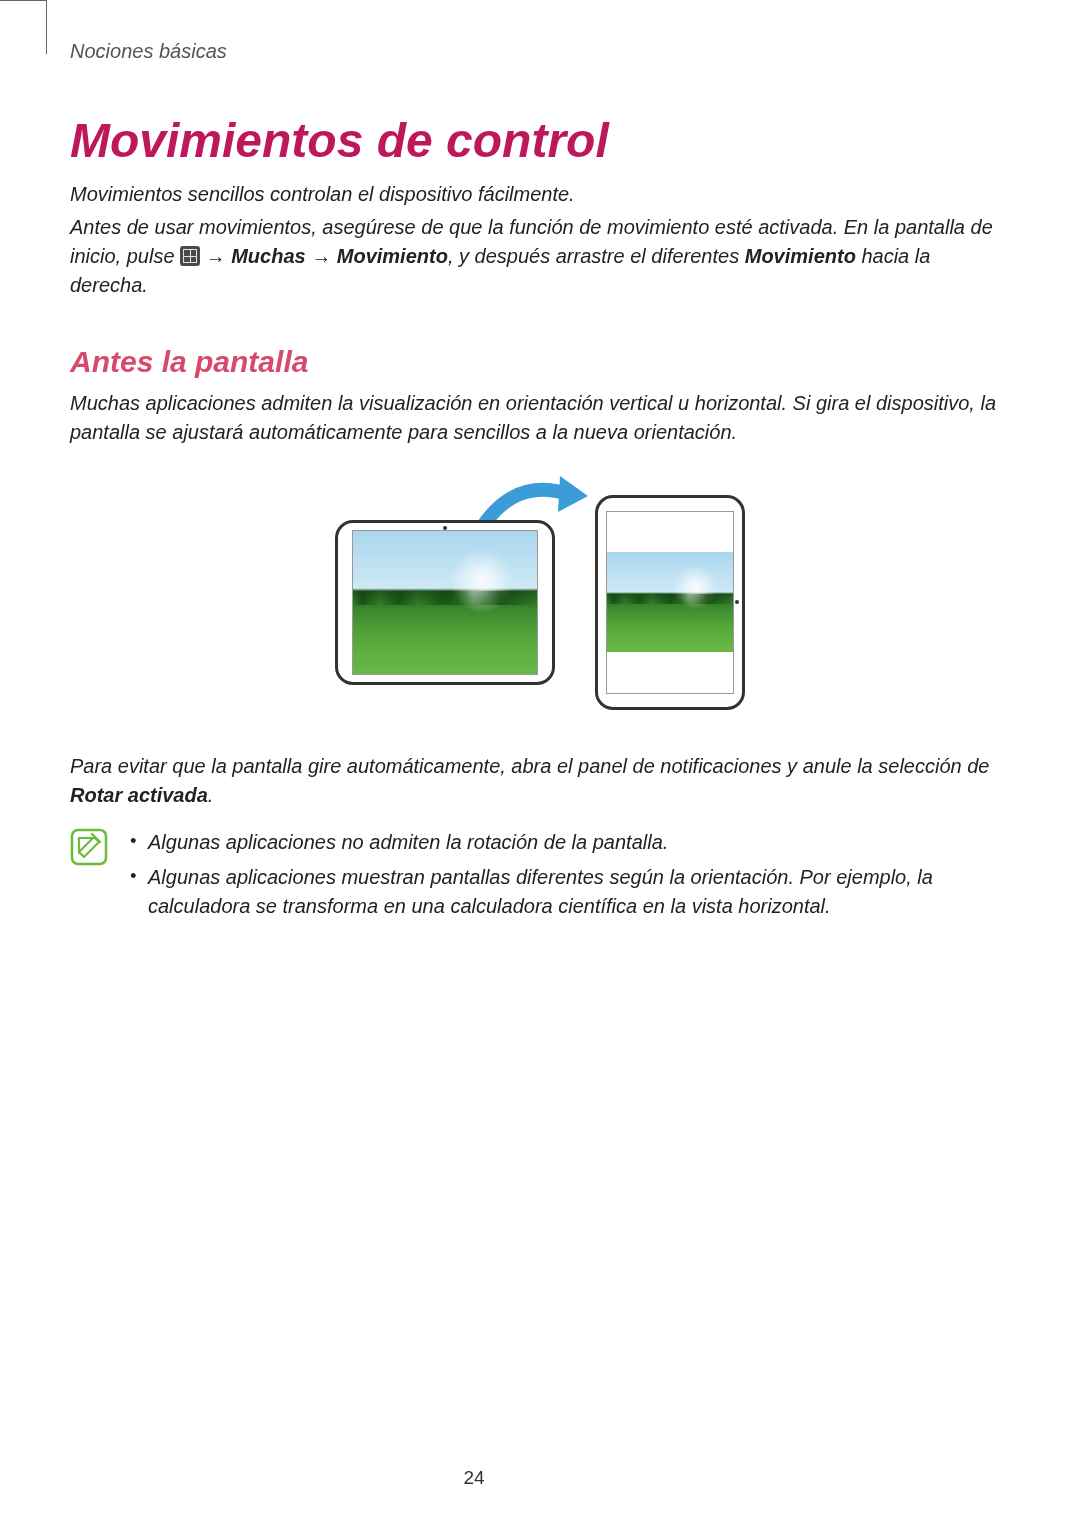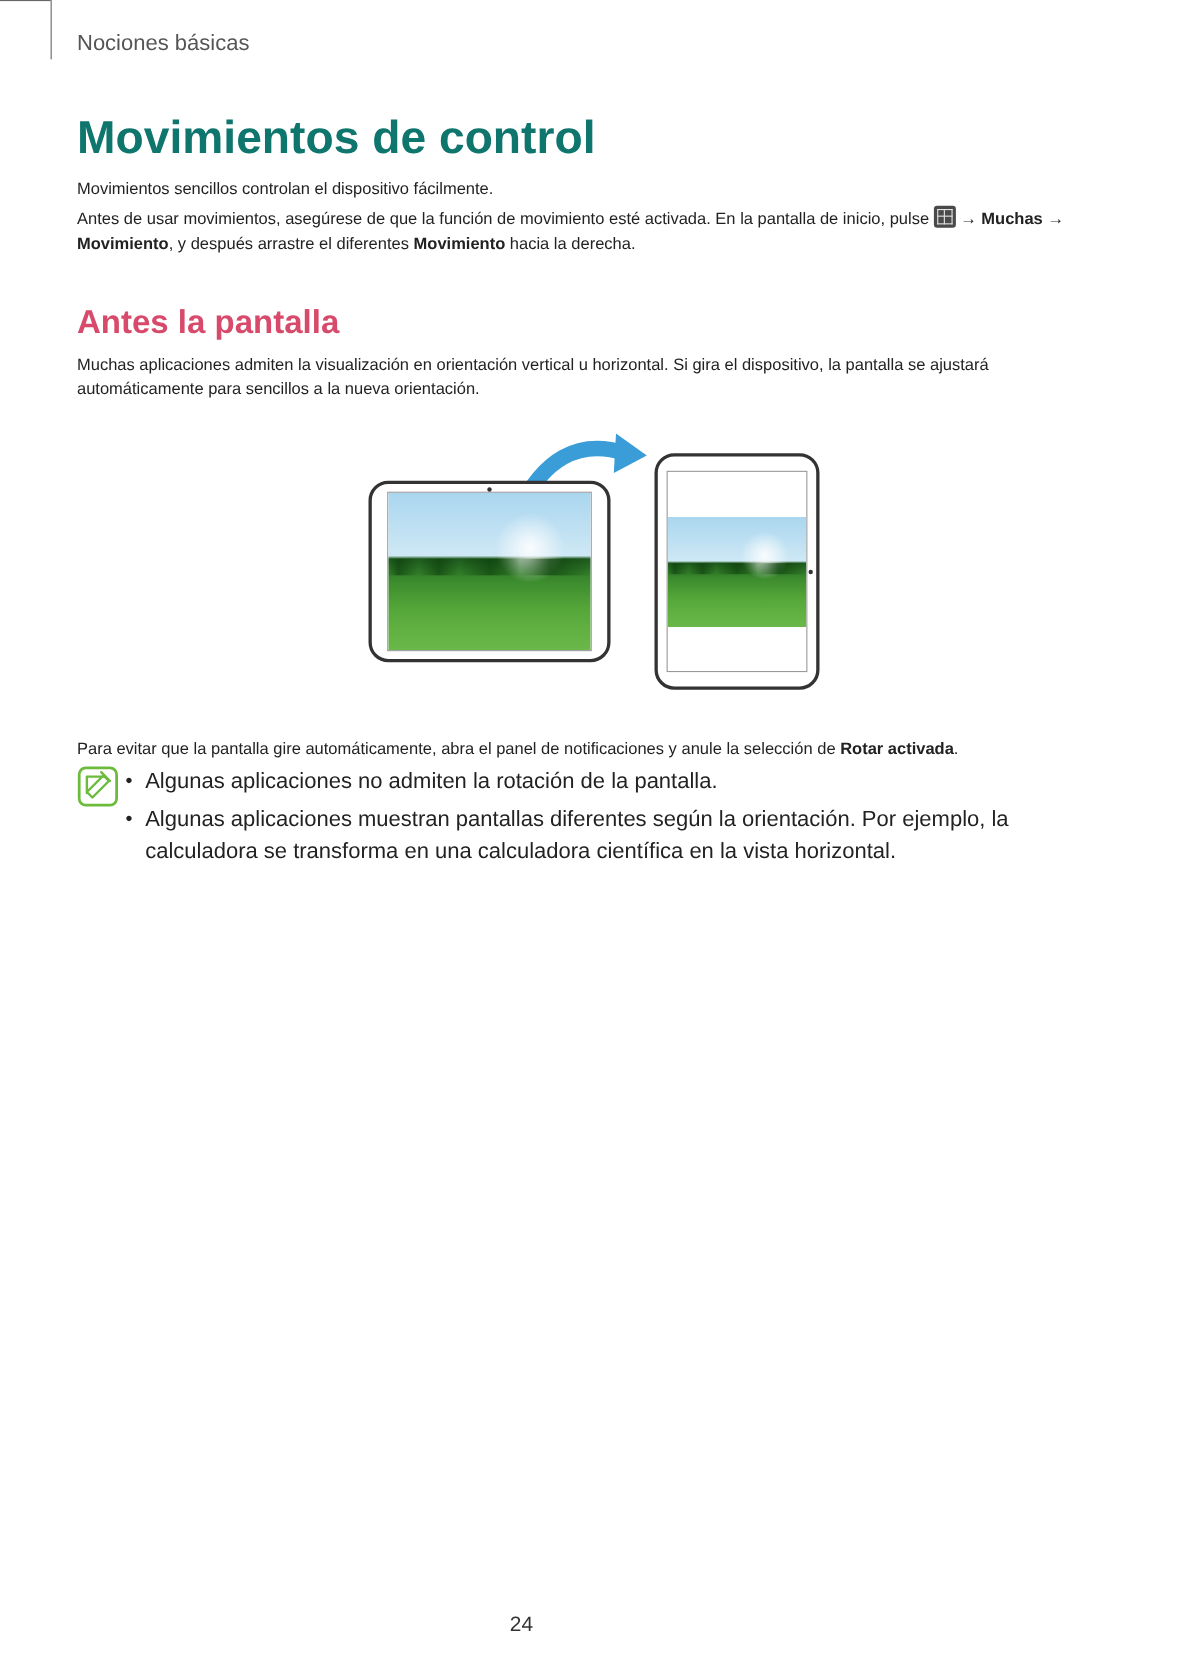--- a/index.html
+++ b/index.html
@@ -6,22 +6,23 @@
     margin: 0;
     padding: 0;
     background: #fff;
     font-family: Arial, Helvetica, sans-serif;
     color: #222;
     width: 1080px;
     height: 1527px;
     position: relative;
   }
   .page {
-    padding: 28px 70px 0 70px;
-    position: relative;
+    padding: 40px 70px 0 70px;
+    position: relative;
+    font-style: italic;
   }
   .corner-line-v {
     position: absolute;
     left: 46px;
     top: 0;
     width: 1px;
     height: 54px;
     background: #666;
   }
   .corner-line-h {
@@ -32,27 +33,27 @@
     height: 1px;
     background: #666;
   }
   .breadcrumb {
     font-size: 20px;
     color: #555;
     margin-bottom: 50px;
     margin-left: 0;
   }
   h1.title {
-    font-size: 42px;
+    font-size: 48px;
     font-weight: bold;
-    color: #0f766e;
+    color: #be185d;
     margin: 0 0 12px 0;
   }
   p.body {
-    font-size: 15px;
+    font-size: 20px;
     line-height: 1.45;
     margin: 0 0 4px 0;
     color: #222;
   }
   .inline-icon {
     display: inline-block;
     width: 20px;
     height: 20px;
     background: #4a4a4a;
     border-radius: 3px;
@@ -143,22 +144,22 @@
   .arrow {
     position: absolute;
     left: 380px;
     top: -8px;
     width: 140px;
     height: 100px;
     pointer-events: none;
   }
   .note-row {
     display: flex;
-    gap: 2px;
-    margin-top: 4px;
+    gap: 18px;
+    margin-top: 18px;
   }
   .note-icon {
     width: 38px;
     height: 38px;
     flex: 0 0 38px;
   }
   .note-list {
     flex: 1;
     font-size: 20px;
     line-height: 1.45;

